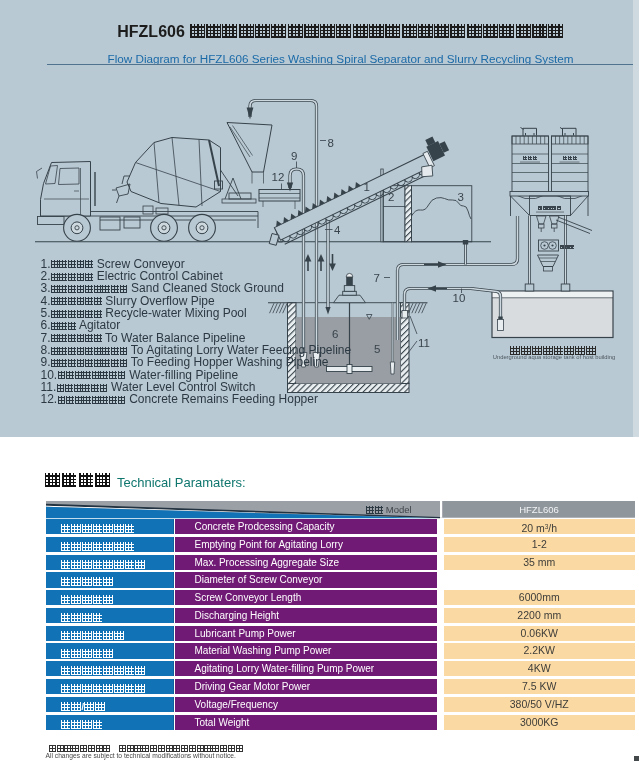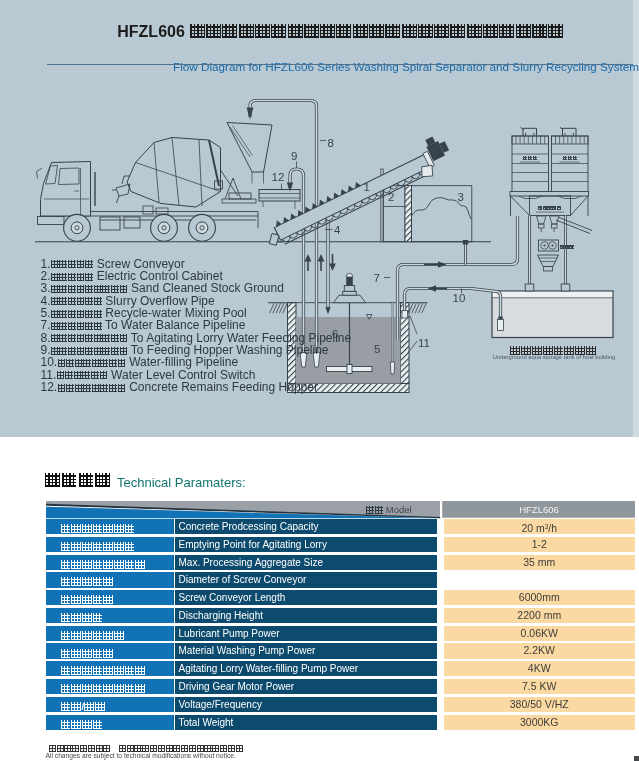--- a/index.html
+++ b/index.html
@@ -24,32 +24,32 @@
 repeating-linear-gradient(90deg,currentColor 0 1.3px,transparent 1.3px 3px);}
 .s7{width:7.1px;height:7px;margin:0 .35px;vertical-align:-0.5px;color:#333}
 .s5{width:4.6px;height:4.6px;margin:0 .2px;vertical-align:0;color:#39444c;background:
 repeating-linear-gradient(0deg,currentColor 0 0.8px,transparent 0.8px 1.8px),
 repeating-linear-gradient(90deg,currentColor 0 0.8px,transparent 0.8px 1.8px);}
 .s45h{width:4.2px;height:4.2px;margin:0 .2px;color:#39444c;background:
 repeating-linear-gradient(0deg,currentColor 0 0.8px,transparent 0.8px 1.7px),
 repeating-linear-gradient(90deg,currentColor 0 0.8px,transparent 0.8px 1.7px);}
 .title{position:absolute;left:42px;top:23px;width:597px;text-align:center;
 font-size:16px;font-weight:bold;color:#1c1c1c;letter-spacing:0}
-.subtitle{position:absolute;left:42px;top:60px;width:597px;text-align:right;
+.subtitle{position:absolute;left:42px;top:52px;width:597px;text-align:center;
 font-size:11.7px;color:#1a6aa8}
 .rule{position:absolute;left:47px;top:63.6px;width:586px;height:1.3px;background:#50748f}
 .list{position:absolute;left:40.5px;top:257.5px;font-size:12px;color:#2c3943}
 .li{height:12.35px;line-height:12.35px;white-space:nowrap}
 .tp1{position:absolute;left:44px;top:473px;font-size:14px;line-height:15px}
 .tp2{position:absolute;left:117px;top:474.5px;font-size:13px;color:#0f766e}
 .tr{position:absolute;left:46px;width:589px;height:15.3px}
 .c1{position:absolute;left:0;top:0;width:127.5px;height:15.3px;background:#1173b6;
 border-right:1px solid #0d629e;padding-left:14px;line-height:15.3px;white-space:nowrap}
-.c2{position:absolute;left:128.5px;top:0;width:262.5px;height:15.3px;background:#0c4a6e;
-color:#fff;font-size:10px;padding-left:4px;line-height:15.6px;white-space:nowrap}
+.c2{position:absolute;left:128.5px;top:0;width:262.5px;height:15.3px;background:#701a75;
+color:#fff;font-size:10px;padding-left:20px;line-height:15.6px;white-space:nowrap}
 .c3{position:absolute;left:397.5px;top:0;width:191.5px;height:15.3px;background:#fbd9a2;
 color:#3d3d3a;font-size:10.5px;text-align:center;line-height:15.6px}
 .c3 sup{font-size:6.5px;vertical-align:3px}
 .hname{position:absolute;left:64px;top:484px;font-size:12px;color:#fff}
 .hmodel{position:absolute;left:366px;top:504px;font-size:9.5px;color:#3f454b}
 .hval{position:absolute;left:443px;top:504px;width:192px;text-align:center;font-size:9.5px;color:#f2f4f5}
 .tanklab1{position:absolute;left:492px;top:345.5px;width:122px;text-align:center;font-size:9.2px;line-height:9.6px}
 .tanklab2{position:absolute;left:474px;top:353.5px;width:160px;text-align:center;
 font-size:5.8px;color:#4a555e}
 .silolab{position:absolute;text-align:center;width:36px;font-size:5px;line-height:5.5px}
@@ -244,20 +244,21 @@
 <div class="abs silolab" style="left:512px;top:155.5px"><i class="cj s5"></i><i class="cj s5"></i><i class="cj s5"></i></div>
 <div class="abs silolab" style="left:552px;top:155.5px"><i class="cj s5"></i><i class="cj s5"></i><i class="cj s5"></i></div>
 <div class="abs silolab" style="left:529px;top:205.5px;width:41px"><i class="cj s45h"></i><i class="cj s45h"></i><i class="cj s45h"></i><i class="cj s45h"></i><i class="cj s45h"></i></div>
 <div class="abs" style="left:560px;top:244.5px;font-size:4.5px;line-height:5px;color:#5a6670"><i class="cj s45h"></i><i class="cj s45h"></i><i class="cj s45h"></i></div>
 <div class="list">
 <div class="li">1.<i class="cj s9"></i><i class="cj s9"></i><i class="cj s9"></i><i class="cj s9"></i><i class="cj s9"></i> Screw Conveyor</div>
 <div class="li">2.<i class="cj s9"></i><i class="cj s9"></i><i class="cj s9"></i><i class="cj s9"></i><i class="cj s9"></i> Electric Control Cabinet</div>
 <div class="li">3.<i class="cj s9"></i><i class="cj s9"></i><i class="cj s9"></i><i class="cj s9"></i><i class="cj s9"></i><i class="cj s9"></i><i class="cj s9"></i><i class="cj s9"></i><i class="cj s9"></i> Sand Cleaned Stock Ground</div>
 <div class="li">4.<i class="cj s9"></i><i class="cj s9"></i><i class="cj s9"></i><i class="cj s9"></i><i class="cj s9"></i><i class="cj s9"></i> Slurry Overflow Pipe</div>
 <div class="li">5.<i class="cj s9"></i><i class="cj s9"></i><i class="cj s9"></i><i class="cj s9"></i><i class="cj s9"></i><i class="cj s9"></i> Recycle-water Mixing Pool</div>
+<div class="li">6.<i class="cj s9"></i><i class="cj s9"></i><i class="cj s9"></i> Agitator</div>
 <div class="li">7.<i class="cj s9"></i><i class="cj s9"></i><i class="cj s9"></i><i class="cj s9"></i><i class="cj s9"></i><i class="cj s9"></i> To Water Balance Pipeline</div>
 <div class="li">8.<i class="cj s9"></i><i class="cj s9"></i><i class="cj s9"></i><i class="cj s9"></i><i class="cj s9"></i><i class="cj s9"></i><i class="cj s9"></i><i class="cj s9"></i><i class="cj s9"></i> To Agitating Lorry Water Feeding Pipeline</div>
 <div class="li">9.<i class="cj s9"></i><i class="cj s9"></i><i class="cj s9"></i><i class="cj s9"></i><i class="cj s9"></i><i class="cj s9"></i><i class="cj s9"></i><i class="cj s9"></i><i class="cj s9"></i> To Feeding Hopper Washing Pipeline</div>
 <div class="li">10.<i class="cj s9"></i><i class="cj s9"></i><i class="cj s9"></i><i class="cj s9"></i><i class="cj s9"></i><i class="cj s9"></i><i class="cj s9"></i><i class="cj s9"></i> Water-filling Pipeline</div>
 <div class="li">11.<i class="cj s9"></i><i class="cj s9"></i><i class="cj s9"></i><i class="cj s9"></i><i class="cj s9"></i><i class="cj s9"></i> Water Level Control Switch</div>
 <div class="li">12.<i class="cj s9"></i><i class="cj s9"></i><i class="cj s9"></i><i class="cj s9"></i><i class="cj s9"></i><i class="cj s9"></i><i class="cj s9"></i><i class="cj s9"></i> Concrete Remains Feeding Hopper</div>
 </div>
 <div class="tanklab1"><i class="cj s8"></i><i class="cj s8"></i><i class="cj s8"></i><i class="cj s8"></i><i class="cj s8"></i><i class="cj s8"></i><i class="cj s8"></i><i class="cj s8"></i></div>
 <div class="tanklab2">Underground aqua storage tank of host building</div>
 <div class="tp1"><i class="cj s14"></i><i class="cj s14"></i><i class="cj s14"></i><i class="cj s14"></i></div>

